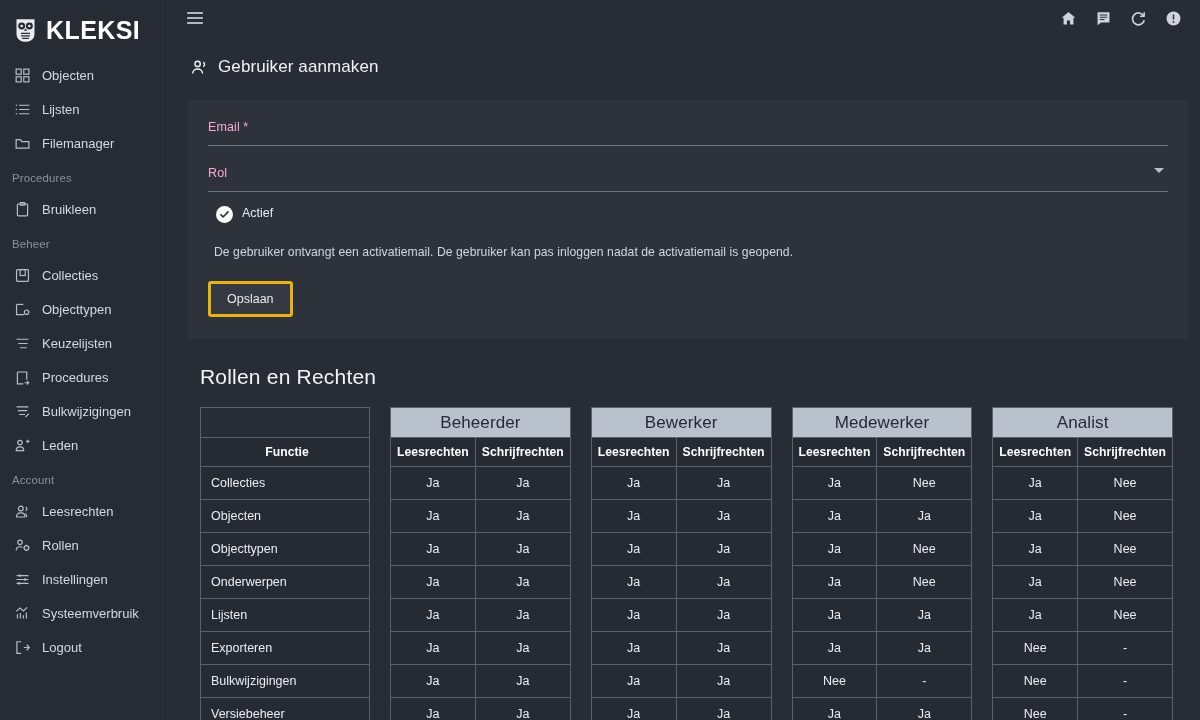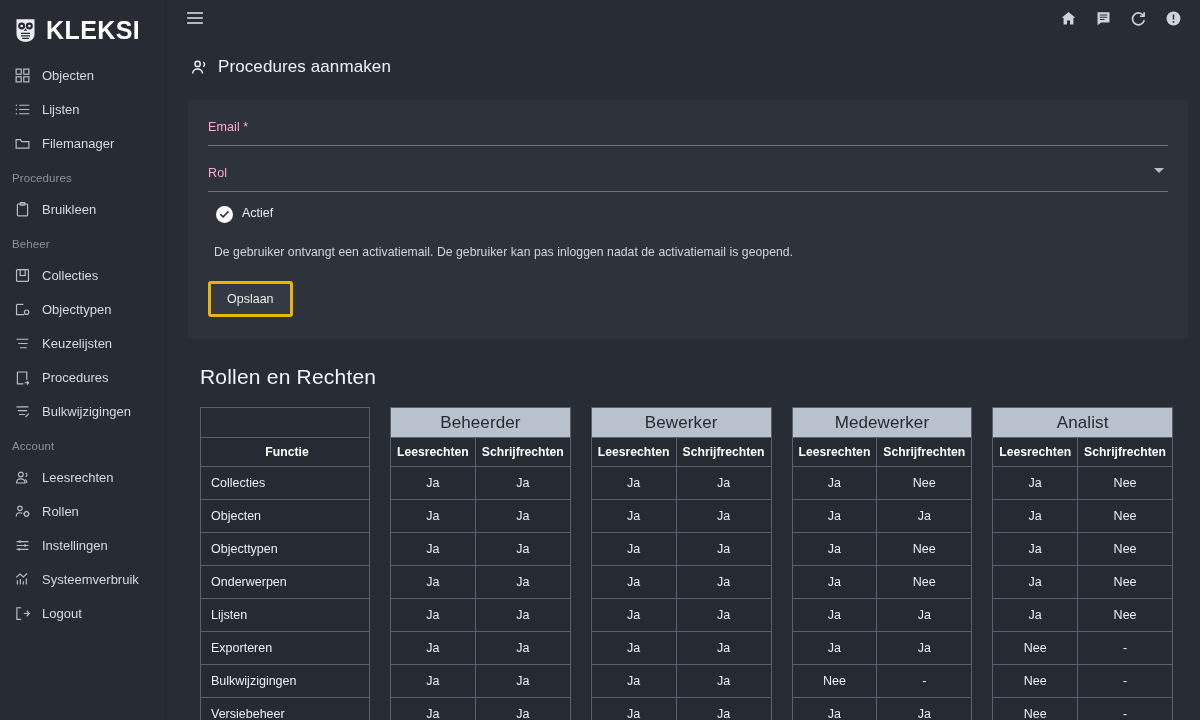--- a/index.html
+++ b/index.html
@@ -249,20 +249,30 @@
       </div>
       <div class="nav-item">
         <span class="nav-ico">
           <svg viewBox="0 0 20 20" width="17" height="17" stroke="#cdd2da" stroke-width="1.4" fill="none">
             <path d="M3 4.5h14M4.5 9h11M6 13.5h7"></path>
               <path d="M13.5 16.5l4-4"></path>
           </svg>
         </span>
         <span>Bulkwijzigingen</span>
       </div>
+      <div class="nav-item">
+        <span class="nav-ico">
+          <svg viewBox="0 0 20 20" width="17" height="17" stroke="#cdd2da" stroke-width="1.4" fill="none">
+            <circle cx="7" cy="6.5" r="2.6"></circle>
+              <path d="M2.6 16c0-2.8 2-4.4 4.4-4.4s4.4 1.6 4.4 4.4z"></path>
+            <path d="M14.2 5.2h4M16.2 3.2v4"></path>
+          </svg>
+        </span>
+        <span>Leden</span>
+      </div>
 
       <div class="nav-section">Account</div>
       <div class="nav-item">
         <span class="nav-ico">
           <svg viewBox="0 0 20 20" width="17" height="17" stroke="#cdd2da" stroke-width="1.4" fill="none">
             <circle cx="8" cy="6.5" r="2.8"></circle>
               <path d="M3 16.5c0-3 2.2-4.8 5-4.8s5 1.8 5 4.8z"></path>
             <path d="M13.8 4.6a2.6 2.6 0 010 4.6M15 16.5c0-2-.6-3.4-1.6-4.3"></path>
           </svg>
         </span>
@@ -346,21 +356,21 @@
     </header>
 
     <div class="page-head">
       <span class="page-head-ico">
         <svg viewBox="0 0 20 20" width="19" height="19" stroke="#f0f1f4" stroke-width="1.5" fill="none">
           <circle cx="8" cy="6.2" r="2.8"></circle>
             <path d="M2.8 16.4c0-3 2.3-4.9 5.2-4.9s5.2 1.9 5.2 4.9"></path>
           <path d="M13.9 4.3a2.7 2.7 0 010 4.8"></path>
         </svg>
       </span>
-      <span class="page-title">Procedures aanmaken</span>
+      <span class="page-title">Gebruiker aanmaken</span>
     </div>
 
     <div class="card">
       <div class="field">
         <label class="field-label">Email *</label>
         <div class="field-line"></div>
       </div>
 
       <div class="field rol">
         <label class="field-label">Rol</label>

